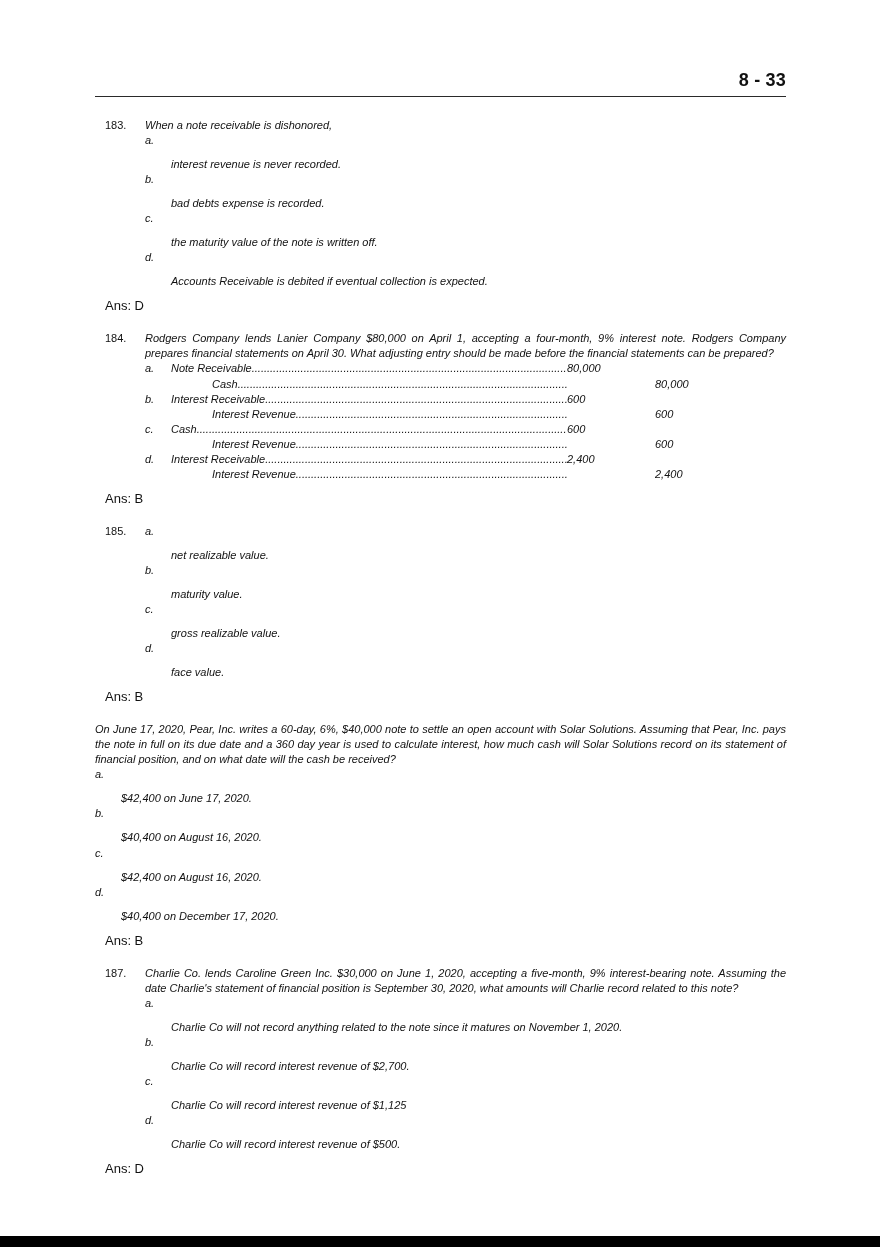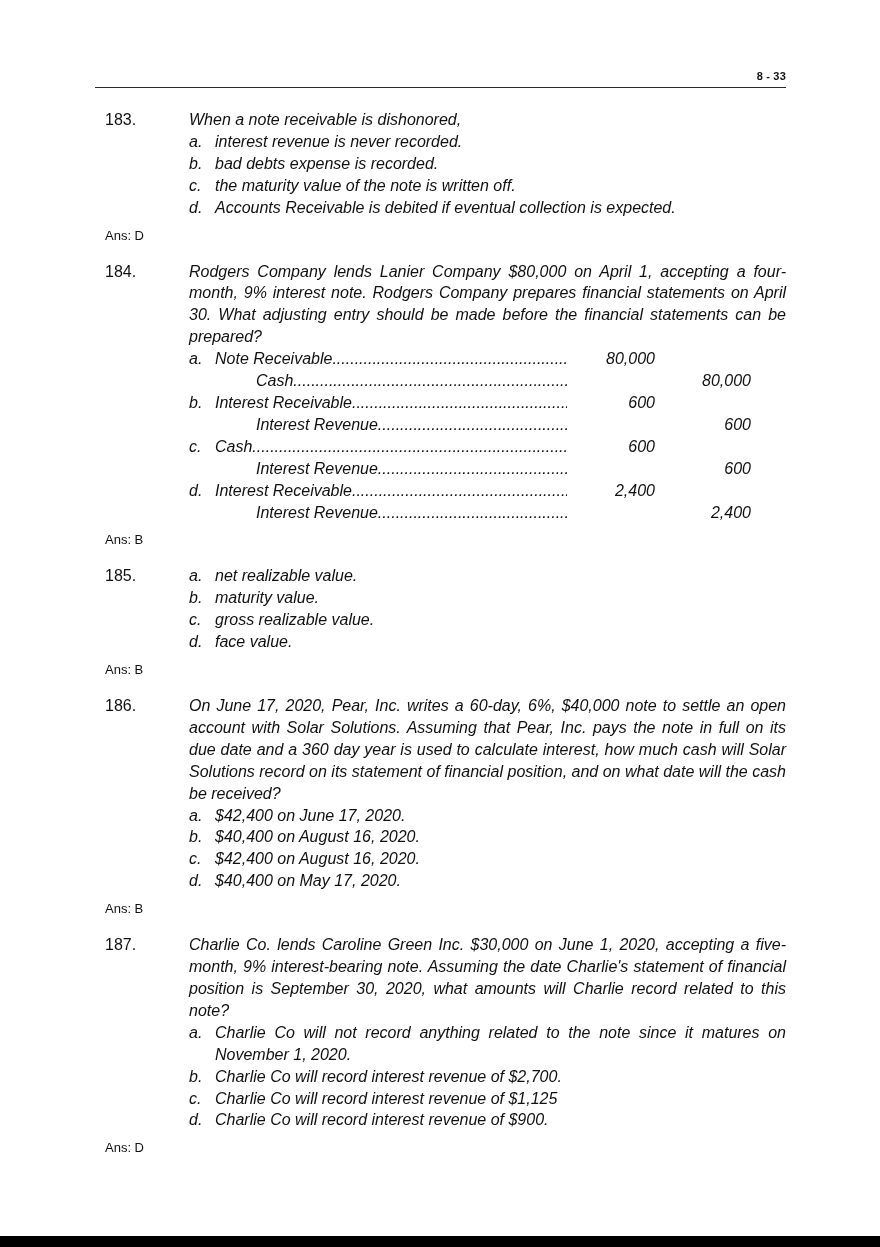--- a/index.html
+++ b/index.html
@@ -8,39 +8,39 @@
     width: 880px; height: 1247px;
     position: relative; overflow: hidden;
     font-family: "Liberation Sans", "DejaVu Sans", sans-serif;
     color: #111111;
   }
   .content { margin: 0 94px 0 95px; }
   .header-row {
     padding-top: 70px;
     text-align: right;
     font-weight: bold;
-    font-size: 11px;
+    font-size: 18px;
     letter-spacing: 0.2px;
   }
   .rule { border-bottom: 1.3px solid #2a2a2a; margin-top: 5px; }
   .questions { padding-top: 21px; }
   .question { }
-  .qrow { display: flex; font-size: 16px; line-height: 1.37; gap: 44px; }
+  .qrow { display: flex; font-size: 11px; line-height: 1.37; }
   .qnum { width: 50px; padding-left: 10px; flex: none; }
   .qbody { flex: 1; min-width: 0; font-style: italic; }
   .stem { text-align: justify; }
   .opt { display: flex; }
   .letter { width: 26px; flex: none; }
-  .otext { flex: 1; text-align: justify; }
+  .otext { flex: 1; text-align: justify; margin-top: 24px; }
   .jrow { display: flex; padding-right: 35px; }
   .acct { flex: none; white-space: nowrap; }
   .acct.indent { padding-left: 41px; }
   .dots { flex: 1; overflow: hidden; white-space: nowrap; }
   .dots::after { content: " ...................................................................................................................................."; }
-  .amt { flex: none; text-align: right; white-space: nowrap; }
+  .amt { flex: none; text-align: left; white-space: nowrap; }
   .debit { width: 88px; }
   .credit { width: 96px; }
   .answer { font-size: 13px; margin: 9px 0 18px 10px; }
   .bottom-bar { position: absolute; left: 0; bottom: 0; width: 100%; height: 11px; background: #000000; }
 </style>
 </head>
 <body>
 
 <div class="content">
   <div class="header-row">8 - 33</div>
@@ -155,38 +155,37 @@
             <div class="opt">
               <span class="letter">d.</span>
               <span class="otext">face value.</span>
             </div>
           </div>
         </div>
         <div class="answer">Ans: B</div>
       </div>
       <div class="question">
         <div class="qrow">
-          <div class="qnum">186.</div>
           <div class="qbody">
             <div class="stem">On June 17, 2020, Pear, Inc. writes a 60-day, 6%, $40,000 note to settle an open account with Solar Solutions. Assuming that Pear, Inc. pays the note in full on its due date and a 360 day year is used to calculate interest, how much cash will Solar Solutions record on its statement of financial position, and on what date will the cash be received?</div>
             <div class="opt">
               <span class="letter">a.</span>
               <span class="otext">$42,400 on June 17, 2020.</span>
             </div>
             <div class="opt">
               <span class="letter">b.</span>
               <span class="otext">$40,400 on August 16, 2020.</span>
             </div>
             <div class="opt">
               <span class="letter">c.</span>
               <span class="otext">$42,400 on August 16, 2020.</span>
             </div>
             <div class="opt">
               <span class="letter">d.</span>
-              <span class="otext">$40,400 on May 17, 2020.</span>
+              <span class="otext">$40,400 on December 17, 2020.</span>
             </div>
           </div>
         </div>
         <div class="answer">Ans: B</div>
       </div>
       <div class="question">
         <div class="qrow">
           <div class="qnum">187.</div>
           <div class="qbody">
             <div class="stem">Charlie Co. lends Caroline Green Inc. $30,000 on June 1, 2020, accepting a five-month, 9% interest-bearing note. Assuming the date Charlie's statement of financial position is September 30, 2020, what amounts will Charlie record related to this note?</div>
@@ -197,21 +196,21 @@
             <div class="opt">
               <span class="letter">b.</span>
               <span class="otext">Charlie Co will record interest revenue of $2,700.</span>
             </div>
             <div class="opt">
               <span class="letter">c.</span>
               <span class="otext">Charlie Co will record interest revenue of $1,125</span>
             </div>
             <div class="opt">
               <span class="letter">d.</span>
-              <span class="otext">Charlie Co will record interest revenue of $900.</span>
+              <span class="otext">Charlie Co will record interest revenue of $500.</span>
             </div>
           </div>
         </div>
         <div class="answer">Ans: D</div>
       </div>
     </div>
 </div>
 <div class="bottom-bar"></div>
 
 </body></html>

